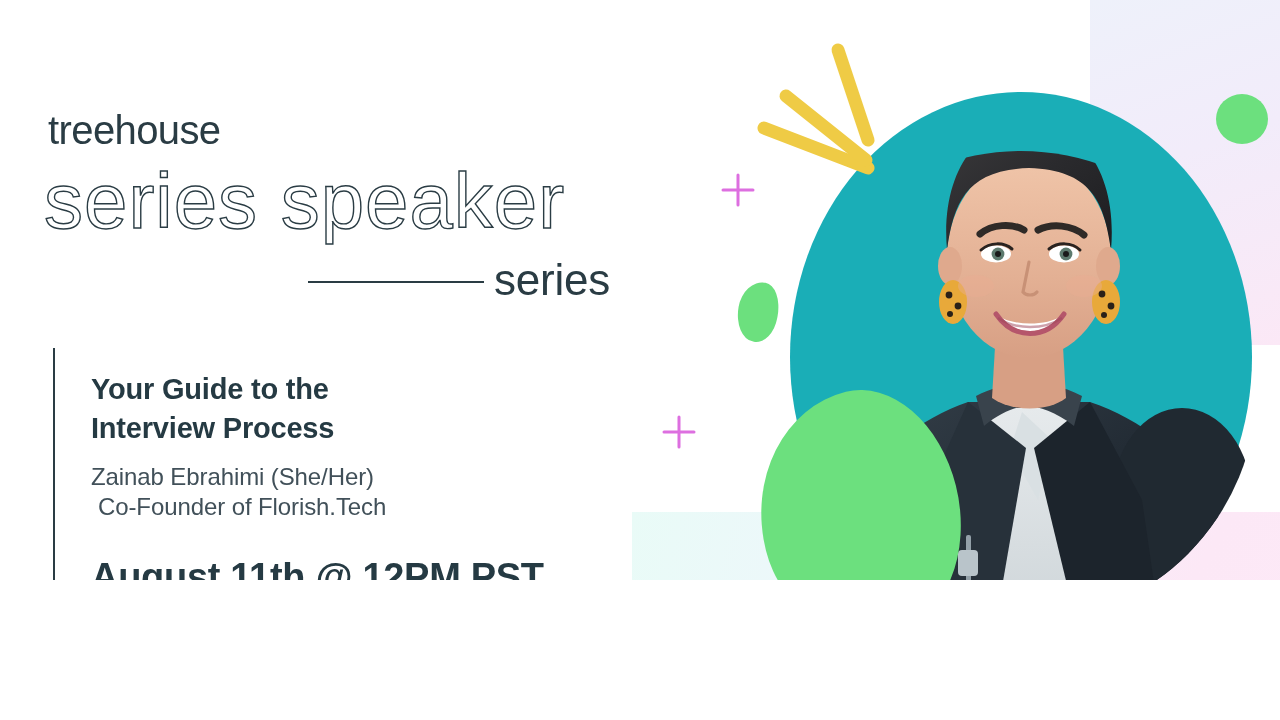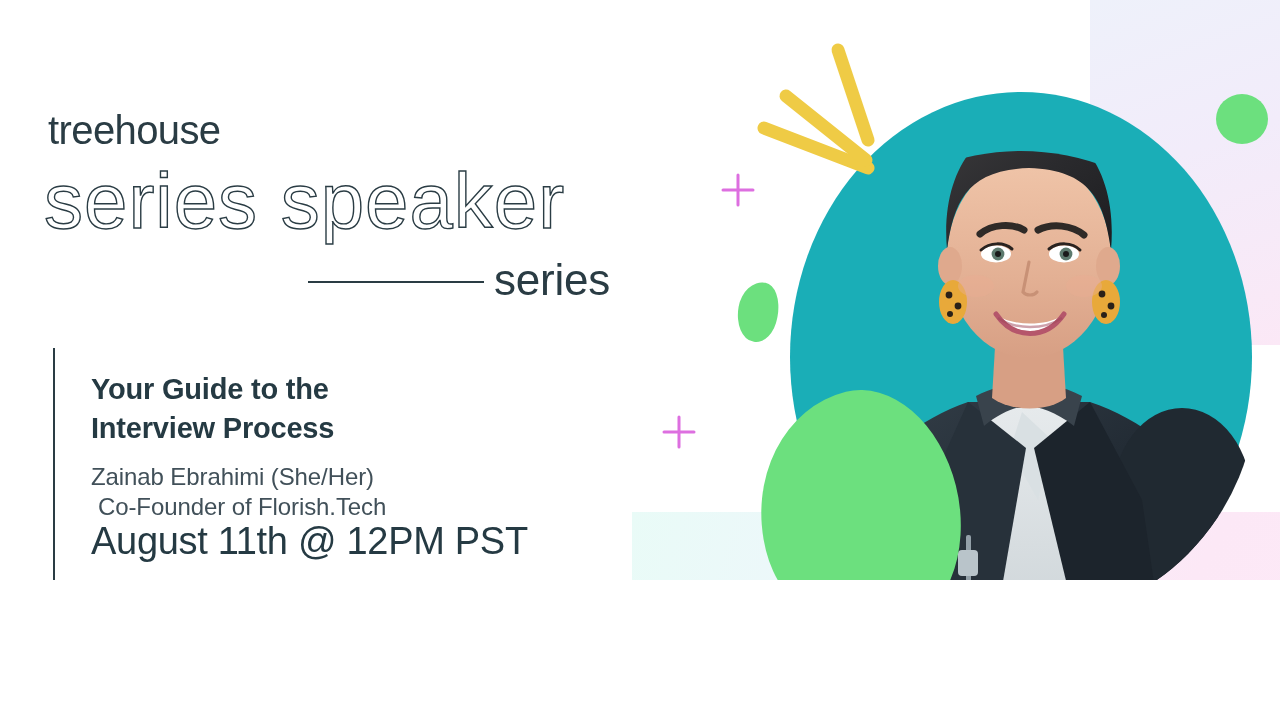--- a/index.html
+++ b/index.html
@@ -117,22 +117,22 @@
     position:absolute; left:91px; top:461px;
     font-size:24px; font-weight:400; line-height:1.3;
     color:#415059; letter-spacing:-0.1px;
   }
   .speaker-role {
     position:absolute; left:98px; top:491px;
     font-size:24px; font-weight:400; line-height:1.3;
     color:#415059; letter-spacing:-0.1px;text-align:center;
   }
   .datetime {
-    position:absolute; left:91px; top:520px;
-    font-size:38px; font-weight:400; letter-spacing:-0.3px;
+    position:absolute; left:91px; top:556px;
+    font-size:38px; font-weight:700; letter-spacing:-0.3px;
     color:#253a43;
   }
 </style>
 </head>
 <body>
 
 <div id="stage">
 
   <div class="pastel-tr"></div>
   <div class="pastel-bl"></div>

